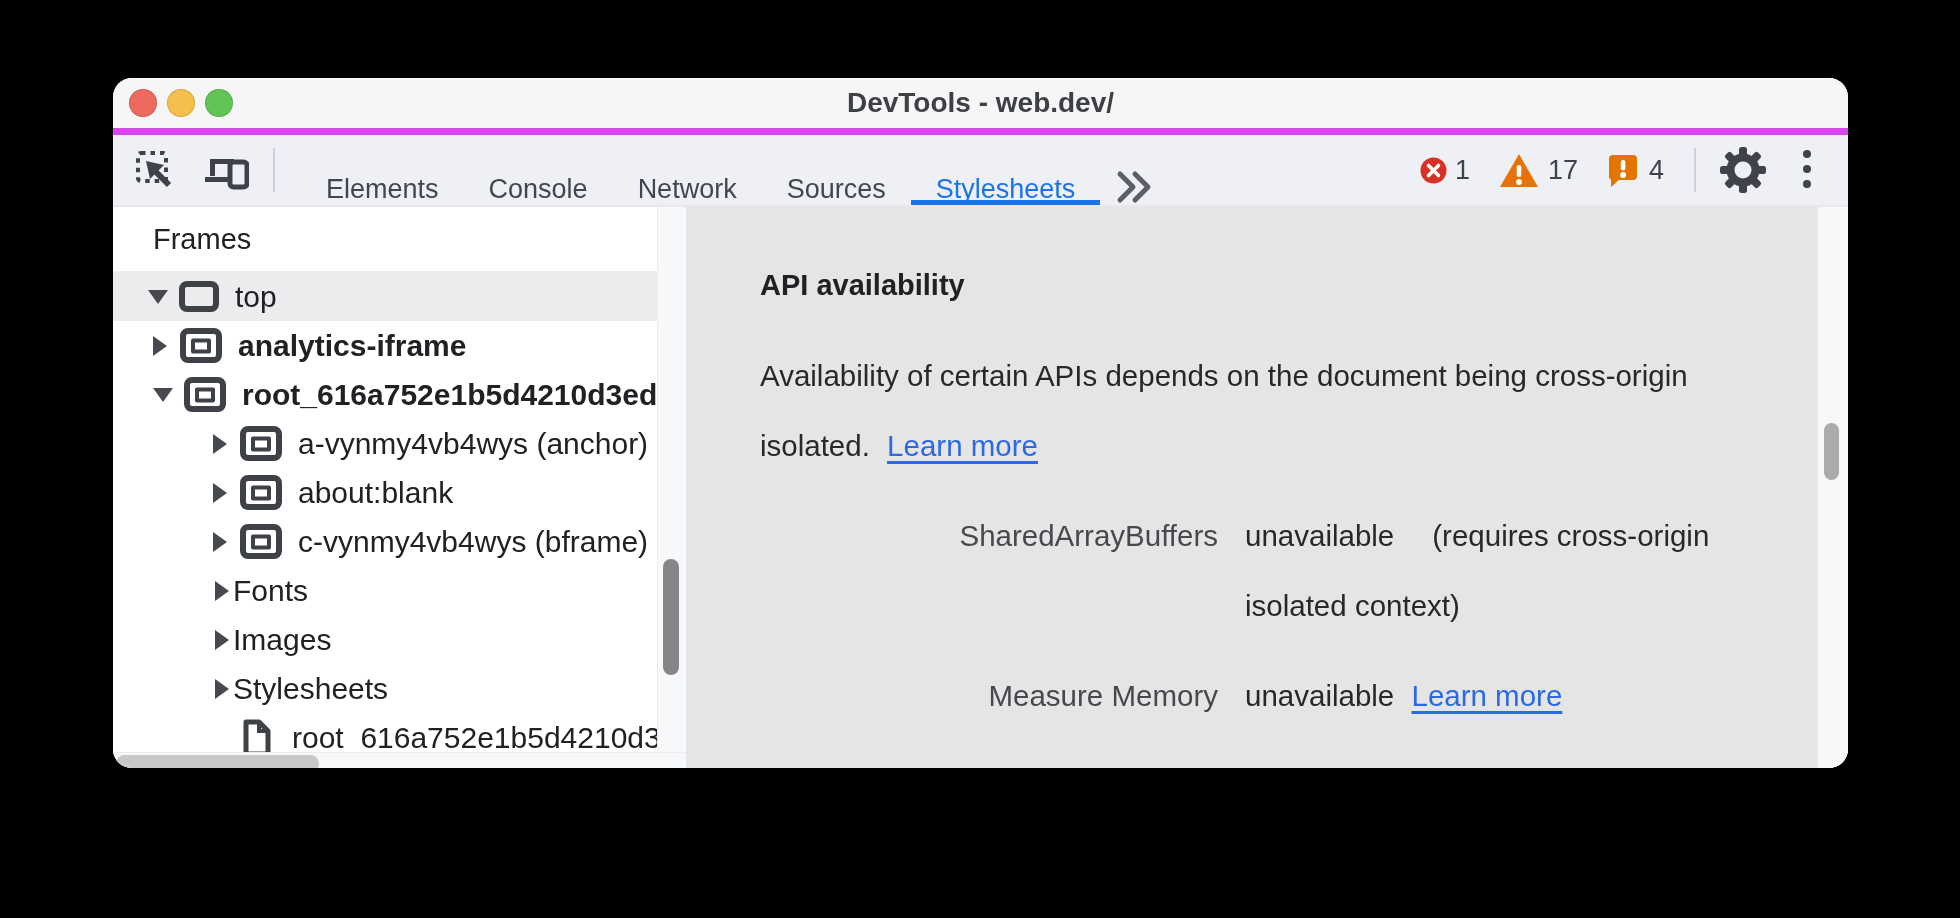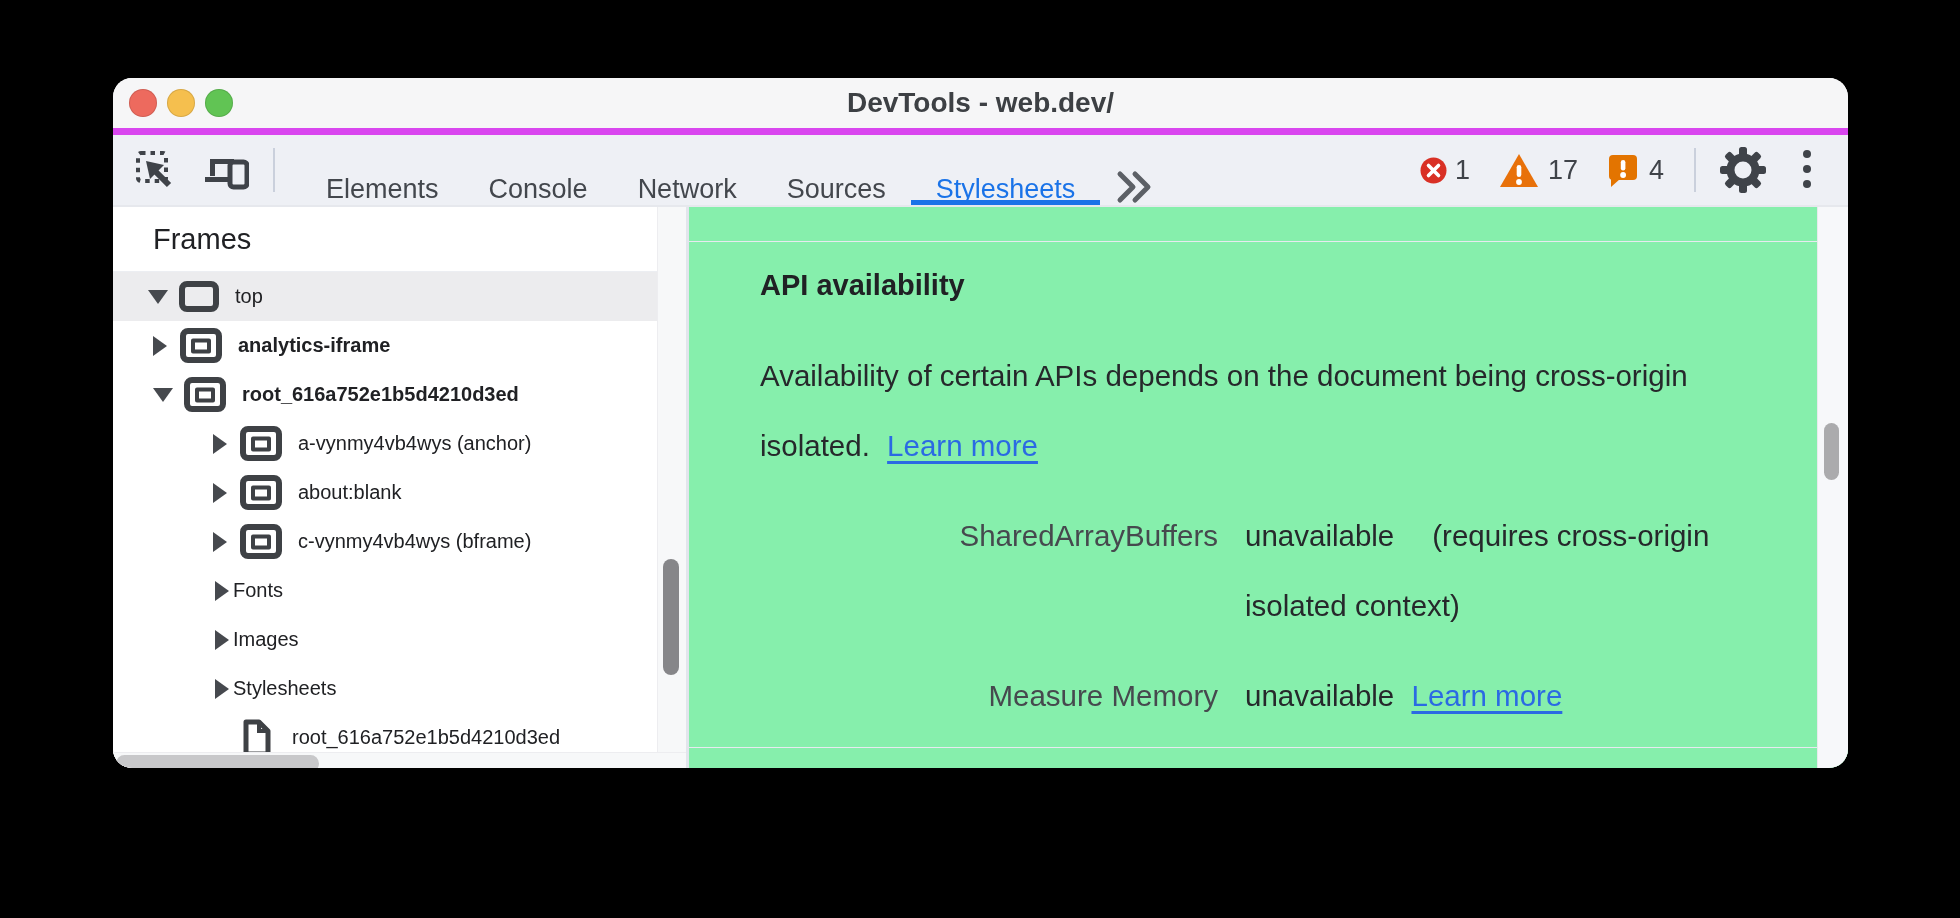--- a/index.html
+++ b/index.html
@@ -54,40 +54,40 @@
   .tree{position:relative;}
   .trow{
     height:49px;display:flex;align-items:center;white-space:nowrap;overflow:hidden;
     width:544px;cursor:pointer;
   }
   .trow.sel{background:#ececee;}
   .caret{flex:0 0 auto;width:0;height:0;margin-right:11px;}
   .caret.down{border-left:10px solid transparent;border-right:10px solid transparent;border-top:14px solid #46494e;}
   .caret.right{border-top:10px solid transparent;border-bottom:10px solid transparent;border-left:14px solid #46494e;margin-right:13px;}
   .caret.tight{margin-right:4px;}
-  .tlabel{font-size:20px;color:#202124;}
+  .tlabel{font-size:30px;color:#202124;}
   .ic{flex:0 0 auto;margin-right:16px;}
   .ic-frame{width:28px;height:19px;border:6px solid #3e4145;border-radius:8px;}
   .ic-iframe{width:30px;height:23px;border:6px solid #3e4145;border-radius:8px;position:relative;}
   .ic-iframe::after{
     content:'';position:absolute;left:50%;top:50%;transform:translate(-50%,-50%);
     width:12px;height:7px;border:4px solid #3e4145;border-radius:2px;
   }
   .ind0{padding-left:35px;}
   .ind1{padding-left:40px;font-weight:bold;}
   .ind2{padding-left:100px;}
   .indg{padding-left:102px;}
   .indd{padding-left:129px;}
   
   .vtrack{position:absolute;top:0;bottom:0;left:544px;width:29px;background:#f7f8f9;border-left:1px solid #ededf0;}
   .vthumb{position:absolute;left:5px;width:16px;top:352px;height:116px;border-radius:9px;background:#868689;}
   .htrack{position:absolute;left:0;bottom:0;height:21px;width:573px;background:#f7f8f9;border-top:1px solid #ededf0;z-index:3;}
   .hthumb{position:absolute;left:3px;top:2px;width:203px;height:17px;border-radius:9px;background:#c8c8ca;}
   
-  .content{flex:1;position:relative;background:#86efac;}
+  .content{flex:1;position:relative;background:#e5e5e5;}
   .cline{position:absolute;left:0;right:30px;height:1px;background:#e7eaf0;}
   .cline.top{top:34px;}
   .cline.bottom{top:540px;}
   .section-title{position:absolute;left:71px;top:62px;font-size:29px;font-weight:700;color:#202124;}
   .desc{position:absolute;left:71px;top:134px;width:1000px;font-size:29.5px;line-height:70px;color:#26282b;}
   a.lnk{color:#2b6ae3;text-decoration:underline;text-decoration-thickness:3px;text-underline-offset:5px;cursor:pointer;}
   .report{
     position:absolute;left:71px;top:294px;
     display:grid;grid-template-columns:458px 520px;column-gap:27px;row-gap:20px;
     font-size:29.5px;line-height:70px;

